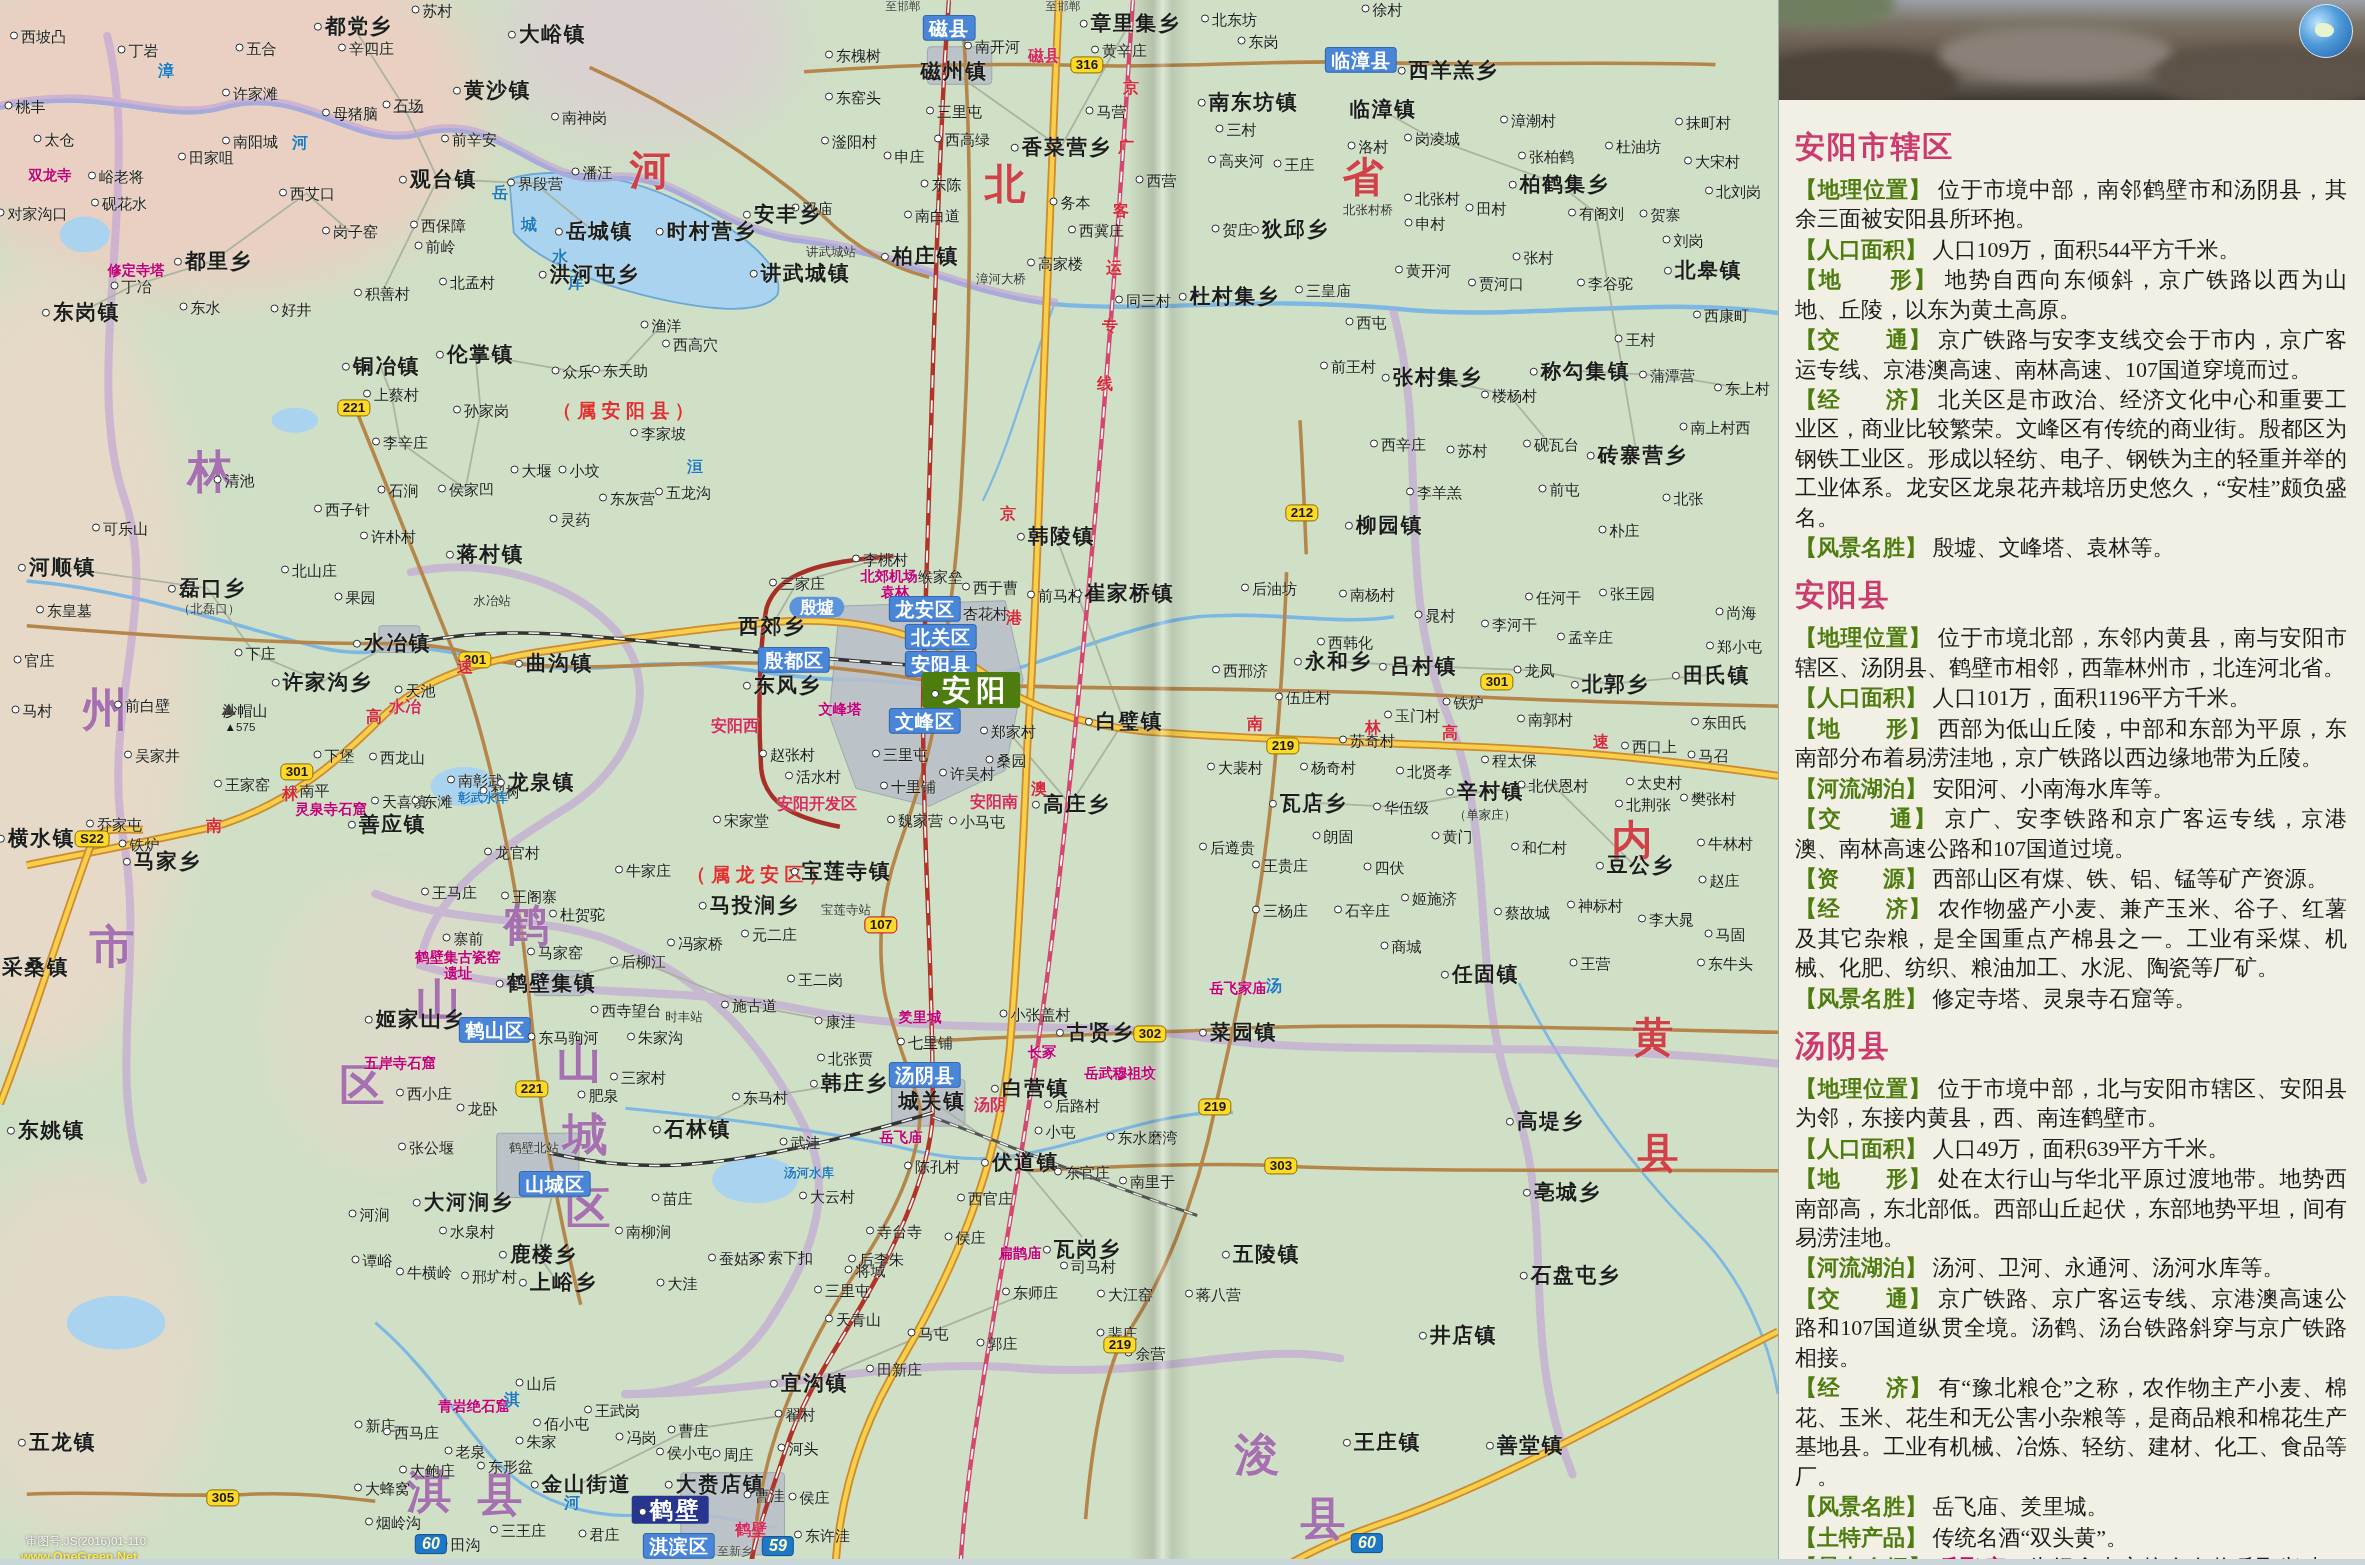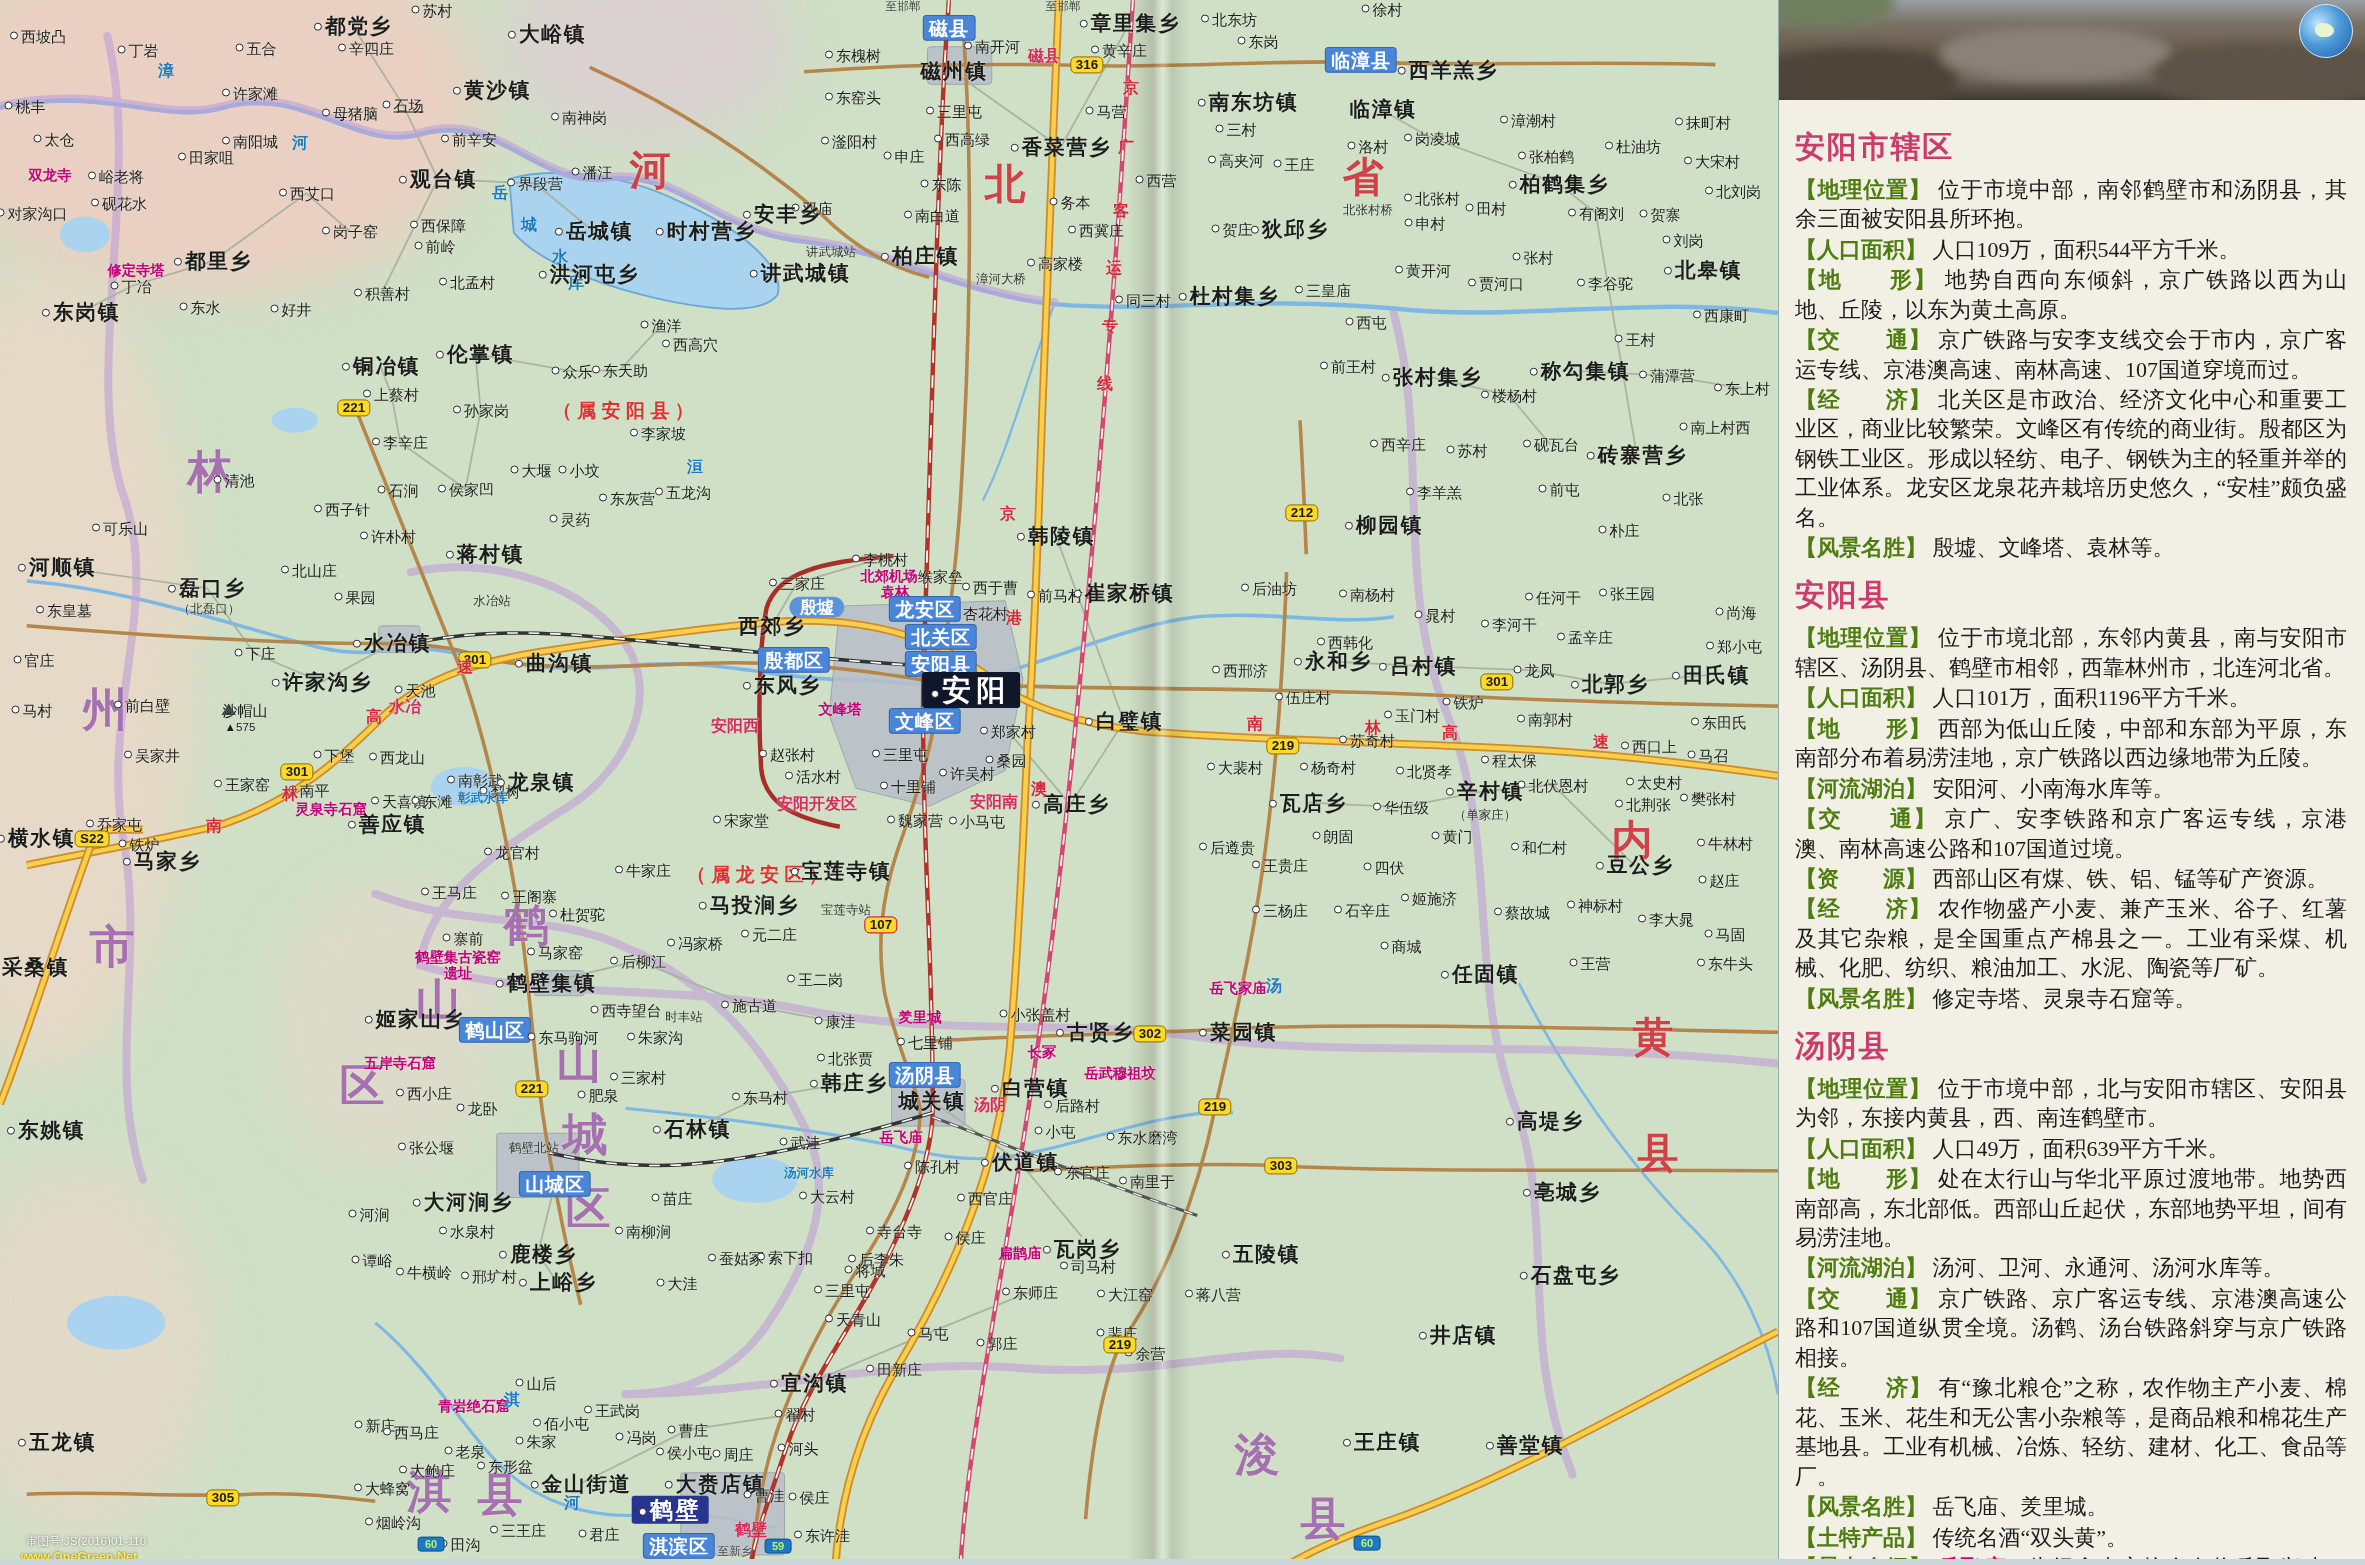--- a/index.html
+++ b/index.html
@@ -11,29 +11,29 @@
   #seam{position:absolute;top:0;left:1128px;width:63px;height:1566px;
     background:linear-gradient(90deg,rgba(0,0,0,0) 0%,rgba(60,50,40,.18) 40%,rgba(255,255,255,.25) 55%,rgba(0,0,0,.10) 70%,rgba(0,0,0,0) 100%);}
   
   .lb{position:absolute;transform:translate(-50%,-50%);white-space:nowrap;color:#1c1c1c;font-size:15px;line-height:1;z-index:30;text-shadow:0 0 1.8px rgba(230,240,225,.9);}
   .lb.dot::before{content:"";display:inline-block;width:6.3px;height:6.3px;border:1.3px solid #2a2a2a;border-radius:50%;background:#fff;margin-right:2.7px;vertical-align:1.8px;}
   .tb{font-weight:bold;font-size:20.6px;letter-spacing:1.8px;}
   .ts{font-size:12.5px;color:#333;}
   .tiny{font-size:11.6px;color:#444;}
   .bb{background:#4a86d8;color:#fff;font-weight:bold;font-size:19px;padding:2.7px 5.4px;border-radius:2.7px;letter-spacing:0.9px;box-shadow:0 0 0 0.9px #2c5ea8;text-shadow:none;}
   .pill{background:#5b93dd;color:#fff;font-weight:bold;font-size:17px;padding:1.8px 10.7px;border-radius:10.7px;text-shadow:none;}
-  .cc{background:#0f172a;color:#fff;font-weight:bold;font-size:29px;padding:3.6px 9px;border-radius:2.7px;letter-spacing:5.4px;text-shadow:none;z-index:40;}
+  .cc{background:#4d7c0f;color:#fff;font-weight:bold;font-size:29px;padding:3.6px 9px;border-radius:2.7px;letter-spacing:5.4px;text-shadow:none;z-index:40;}
   .cc2{background:#27358f;color:#fff;font-weight:bold;font-size:23px;padding:2.7px 7.1px;border-radius:2.7px;letter-spacing:2.7px;text-shadow:none;z-index:40;}
   .rd{color:#d62a5c;font-weight:bold;font-size:16px;}
   .rd2{color:#e03030;font-weight:bold;font-size:19px;letter-spacing:5.4px;}
   .mg{color:#c4007a;font-size:14.3px;font-weight:bold;}
   .mg2{color:#c4007a;font-size:14.3px;font-weight:bold;white-space:normal;width:86px;text-align:center;line-height:1.15;}
   .by{background:#ffd928;color:#1a1a1a;font-weight:bold;font-size:13.4px;padding:0.9px 4.5px;border:1.3px solid #8a6d00;border-radius:5.4px;text-shadow:none;}
   .bg4{background:#ffd928;color:#1a1a1a;font-weight:bold;font-size:13.4px;padding:0.9px 4.5px;border:1.3px solid #c03;border-radius:5.4px;text-shadow:none;}
-  .bblue{background:#1d78c8;color:#bef264;font-weight:bold;font-size:11px;padding:0.9px 6.3px;border-radius:3.6px;border:1.3px solid #0b4f8c;text-shadow:none;}
+  .bblue{background:#1d78c8;color:#fef9c3;font-weight:bold;font-size:16px;padding:0.9px 6.3px;border-radius:3.6px;border:1.3px solid #0b4f8c;text-shadow:none;font-style:italic;}
   .bigp{color:rgba(150,80,165,.8);font-size:45px;font-weight:bold;font-family:"Liberation Serif",serif;z-index:20;}
   .bigr{color:rgba(205,35,45,.85);font-size:41px;font-weight:bold;font-family:"Liberation Serif",serif;z-index:20;}
   .wt{color:#1d7ac2;font-size:16px;font-weight:bold;font-family:"Liberation Serif",serif;}
   .wts{color:#1d7ac2;font-size:12.5px;font-weight:bold;}
   .rn{color:#d62a3c;font-size:16px;font-weight:bold;}
   .wm1{color:#f5f5f5;font-size:11.6px;text-shadow:0 0 2.7px #555;}
   .wm2{color:#ffe84a;font-size:12.5px;font-weight:bold;text-shadow:0 0 2.7px #555;}
   .pk{color:#1c1c1c;font-size:11.6px;}
   
   #sidebar{position:absolute;left:1778px;top:0;width:587px;height:1566px;background:#f2efe4;border-left:1.8px solid #9aa;box-sizing:border-box;}

